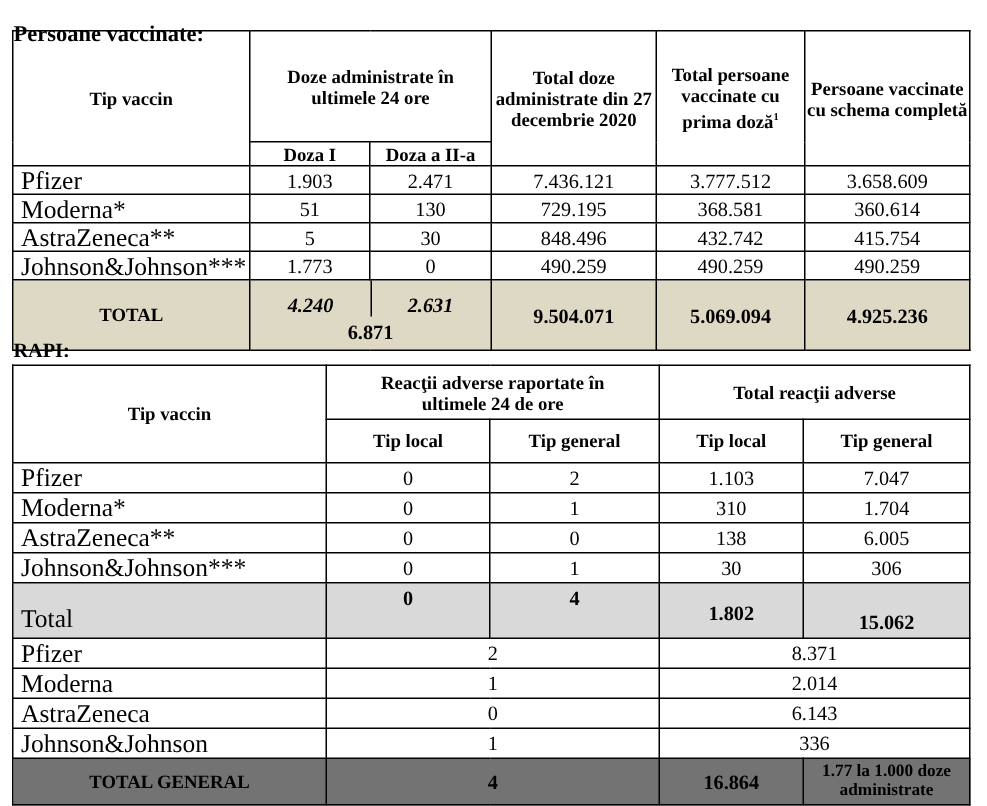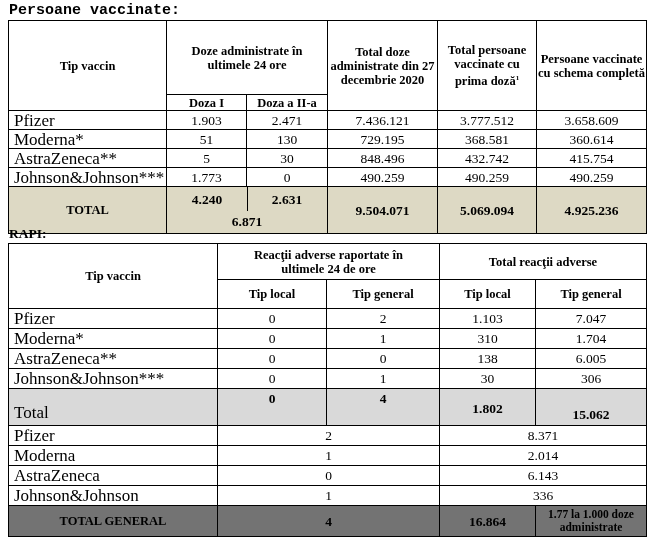--- a/index.html
+++ b/index.html
@@ -1,31 +1,31 @@
 <!DOCTYPE html>
 <html><head>
 <meta charset="utf-8">
 <style>
   html, body { margin:0; padding:0; background:#ffffff; }
   body { width:658px; height:537px; position:relative; overflow:hidden;
          font-family:"Liberation Serif", serif; color:#000; }
   .title { position:absolute; left:9px; font-weight:bold; font-size:15px; }
-  #t1title { top:2px;font-family:Liberation Mono, monospace; }
+  #t1title { top:15px; }
   #t2title { top:226px; font-size:13.5px; }
   table { position:absolute; border-collapse:collapse; table-layout:fixed; }
   td { border:1.3px solid #000; padding:0; font-size:13.5px; text-align:center; vertical-align:middle; line-height:15px; }
   .hdr { font-weight:bold; font-size:12.5px; line-height:14px; }
   .name { text-align:left; padding-left:5px; font-weight:normal; font-size:17px; }
   .tot1 { background:#ddd9c4; font-weight:bold; }
   .tot2 { background:#d9d9d9; font-weight:bold; }
   .totg { background:#737373; font-weight:bold; }
   #t1 { left:8px; top:20px; width:638px; }
   #t2 { left:8px; top:243px; width:638px; }
   .split { position:relative; height:100%; }
-  .split .top { display:flex; height:24px; align-items:center; }
+  .split .top { display:flex; height:24px; align-items:flex-end;font-style:italic; }
   .split .top span { flex:1; text-align:center; }
   .split .vline { position:absolute; left:50%; top:0; height:24px; border-left:1.3px solid #000; }
   .split .bottom { text-align:center; height:22px; line-height:22px; }
   .small { font-size:11.5px; line-height:13px; }
   sup { font-size:7px; }
 </style>
 </head>
 <body>
 
 <div class="title" id="t1title">Persoane vaccinate:</div>

